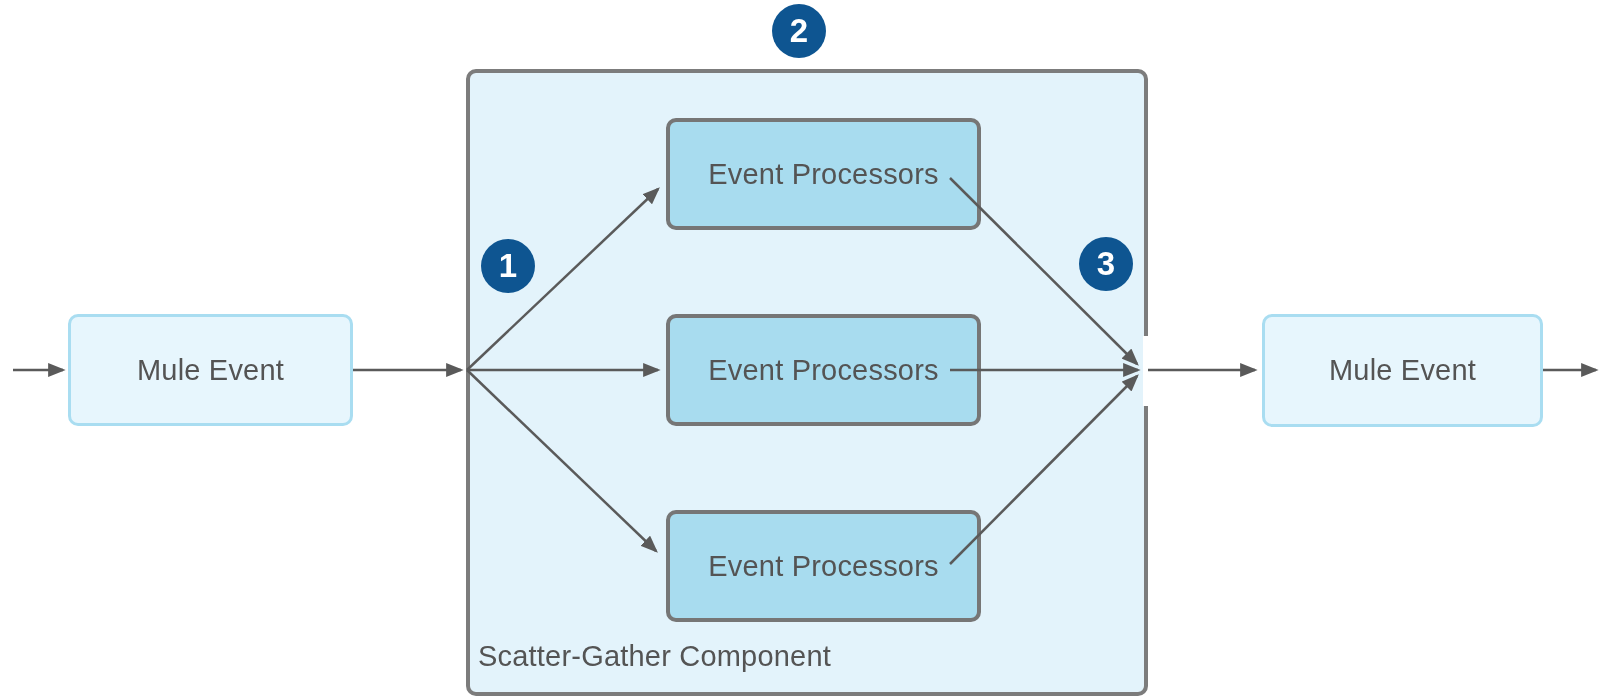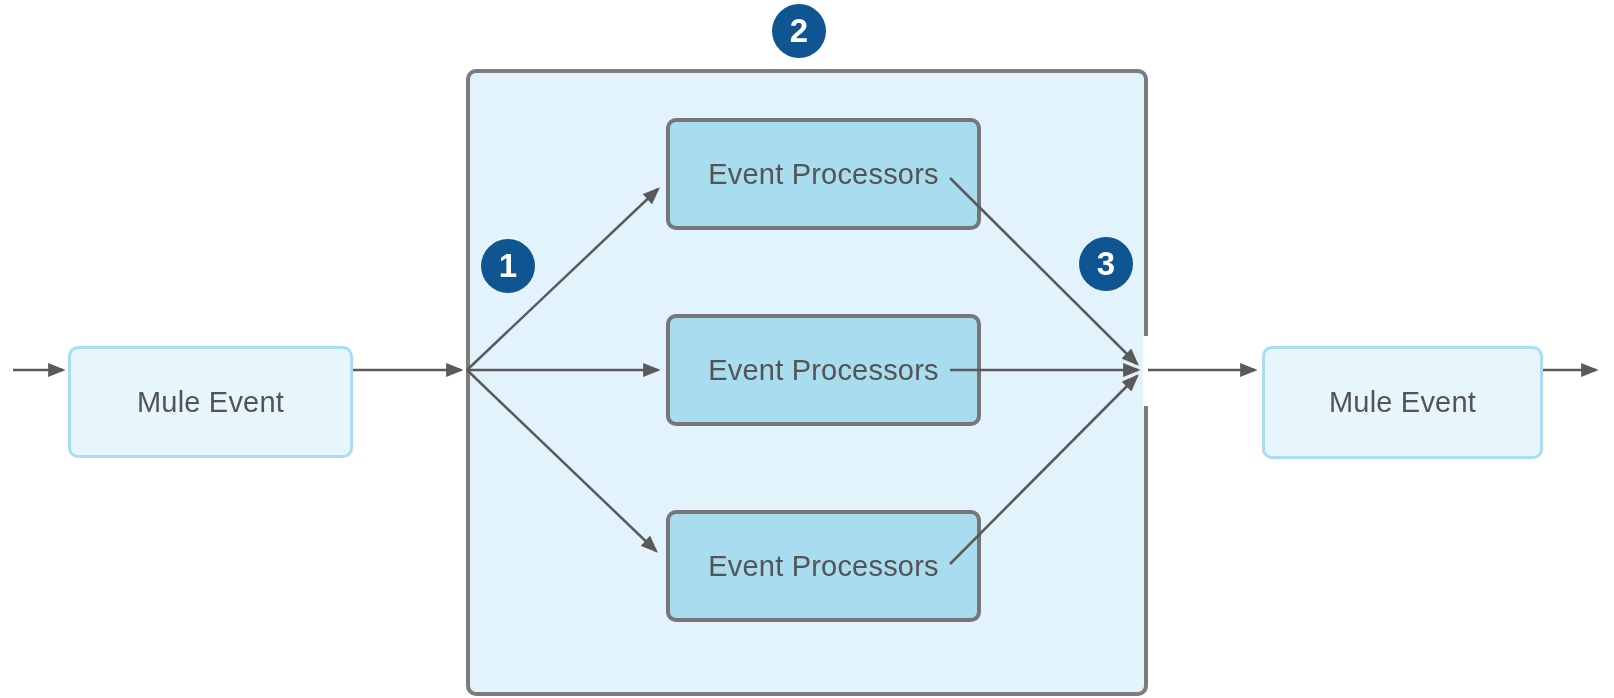--- a/index.html
+++ b/index.html
@@ -20,21 +20,20 @@
     box-sizing: border-box;
     display: flex;
     align-items: center;
     justify-content: center;
     border-radius: 10px;
   }
   .event-box {
     background: var(--event-fill, #E7F6FD);
     border: 3px solid var(--event-border, #A9DDF1);
     z-index: 2;
-    margin-top: 32px;
   }
   .event-box .label,
   .processor-box .label {
     font-size: 29px;
     color: var(--text, #545454);
     letter-spacing: 0.2px;
   }
   .sg-box {
     background: var(--container-fill, #E3F3FB);
     border: 4px solid var(--container-border, #7C7C7C);
@@ -95,20 +94,21 @@
   svg.connectors .arrowhead-shape {
     fill: var(--arrow, #5A5A5A);
   }
 </style>
 </head>
 <body>
 
 <div class="canvas">
 
   <div class="box sg-box" style="left:466px; top:69px; width:682px; height:627px;"></div>
+  <div class="sg-label">Scatter-Gather Component</div>
 
   <div class="merge-bar"></div>
 
   <div class="box event-box" style="left:68px; top:314px; width:285px; height:112px;">
     <span class="label">Mule Event</span>
   </div>
 
   <div class="box event-box" style="left:1262px; top:314px; width:281px; height:113px;">
     <span class="label">Mule Event</span>
   </div>

